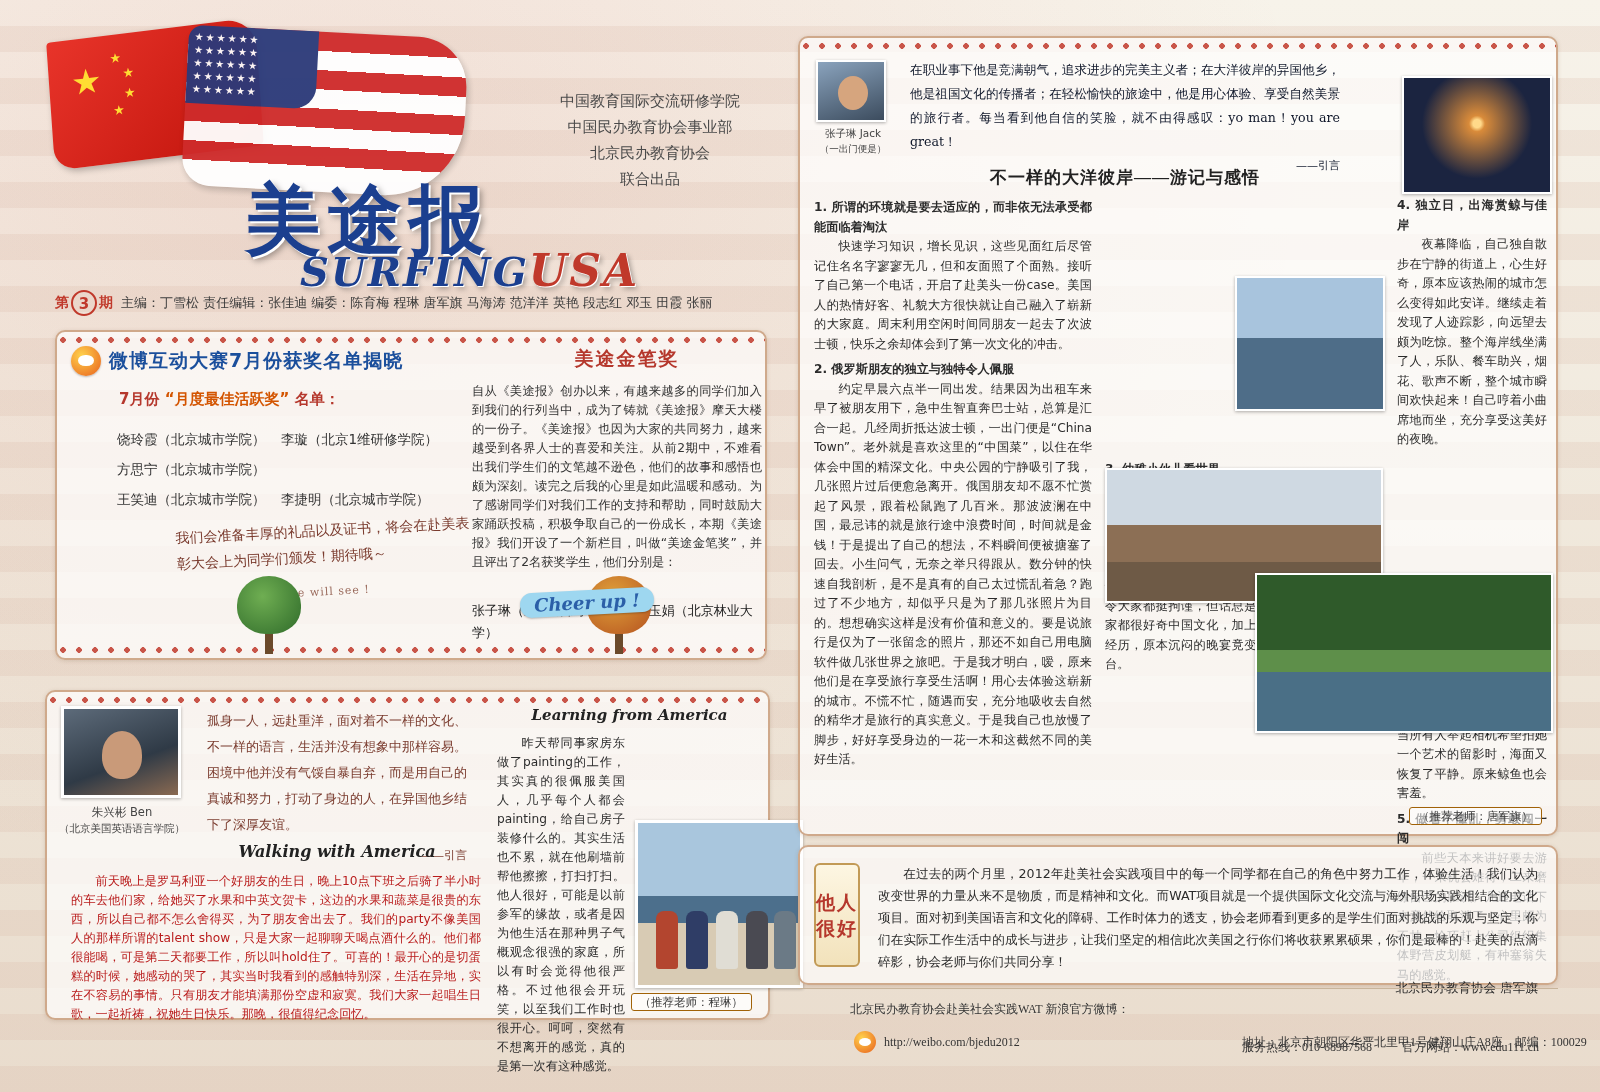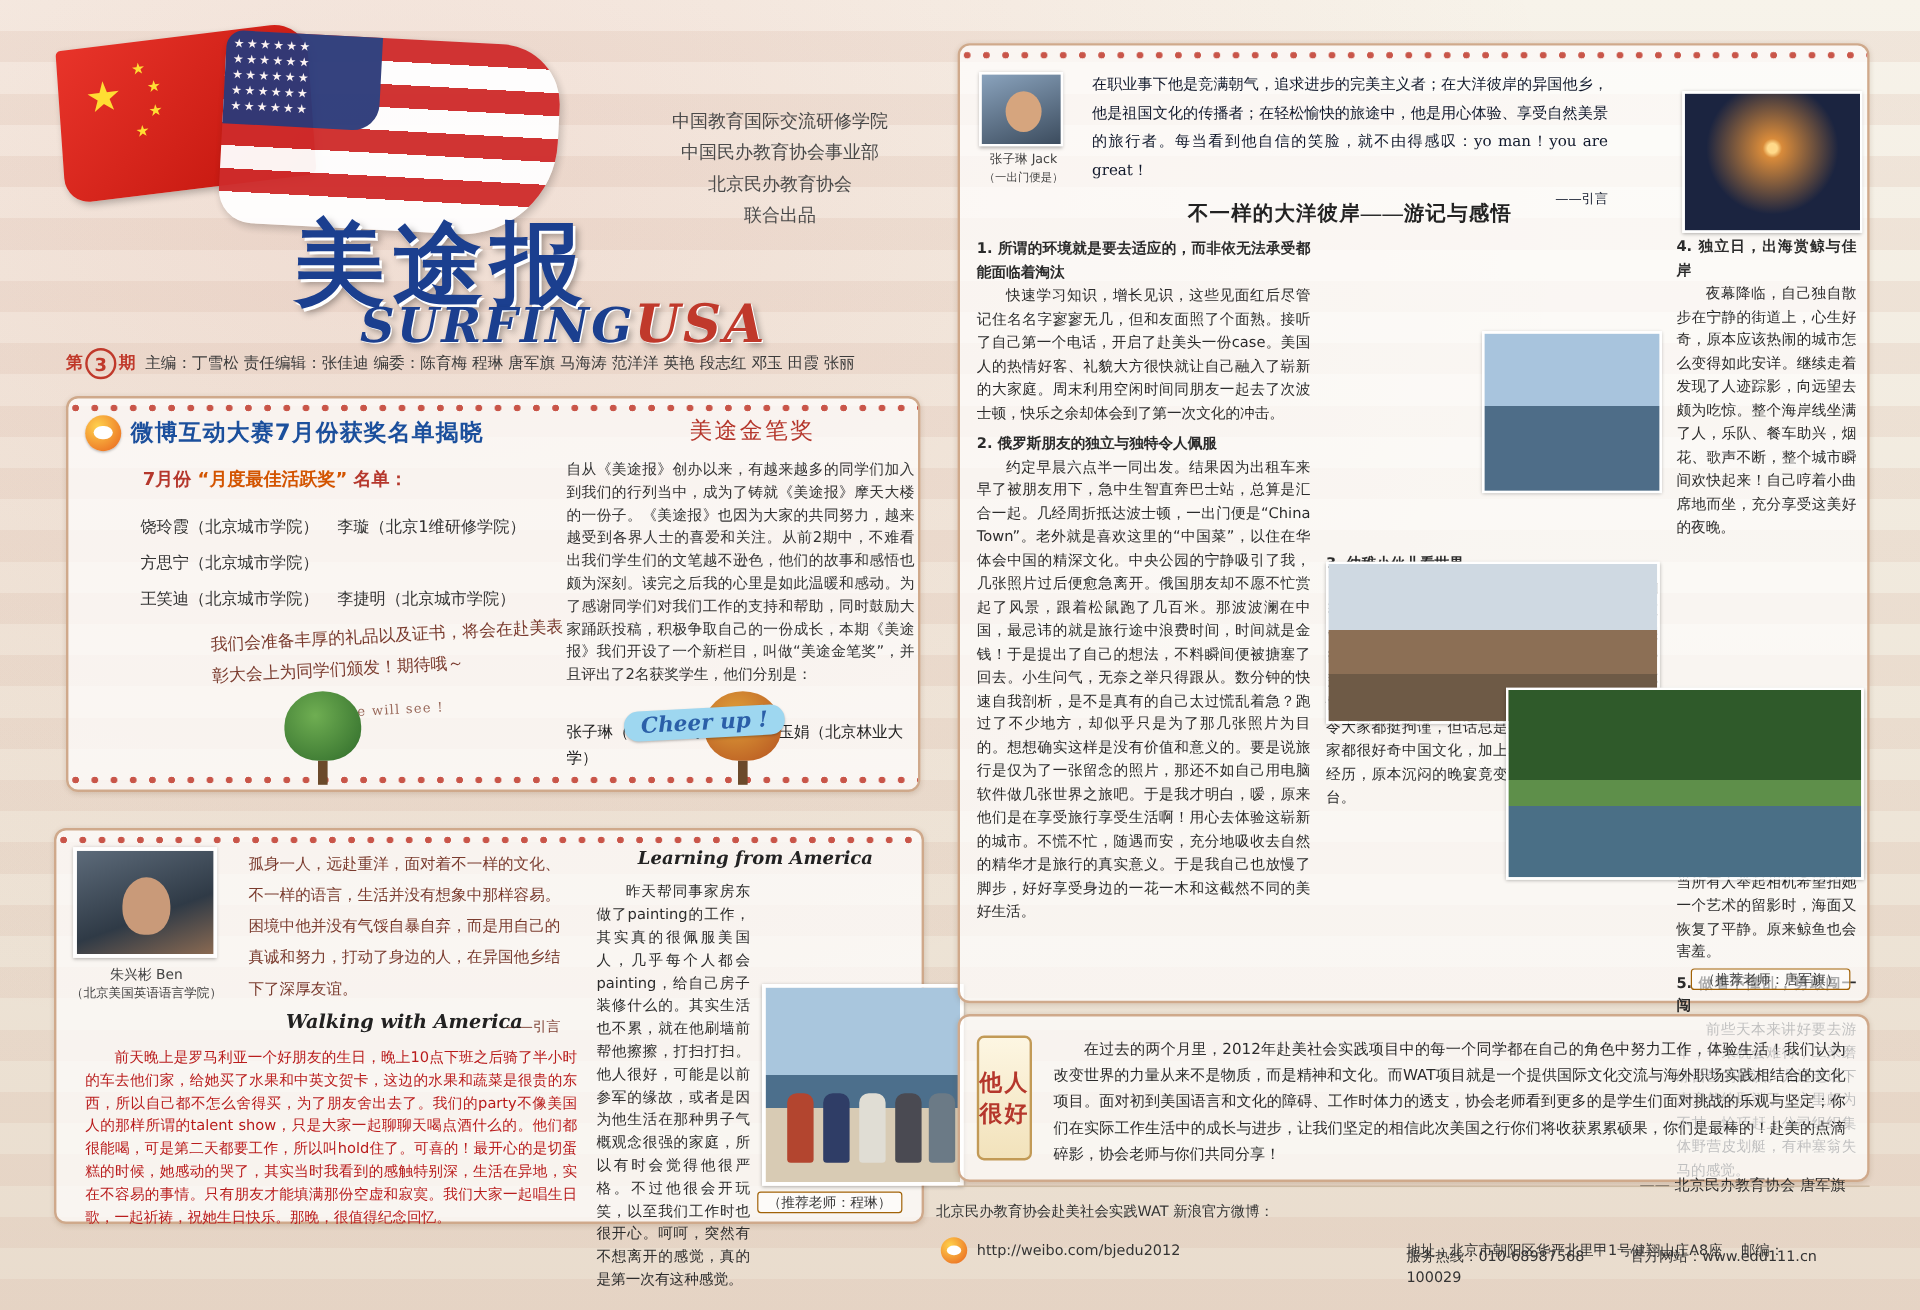--- a/index.html
+++ b/index.html
@@ -124,21 +124,21 @@
   }
   .award-sub .hl { color:#d35400; }
   .winners {
     position:absolute; left:60px; top:92px; width:330px;
     font-size:13.5px; color:#333; line-height:30px;
   }
   .winners .row { display:flex; gap:14px; }
   .winners .row > div { min-width:150px; }
   .pen-title {
     position:absolute; left:440px; top:14px; width:260px; text-align:center;
-    font-size:19px; font-weight:normal; color:#b5372c; letter-spacing:2px;
+    font-size:19px; font-weight:bold; color:#b5372c; letter-spacing:2px;
   }
   .pen-body {
     position:absolute; left:415px; top:50px; width:290px;
     font-size:12.3px; line-height:19px; color:#333; text-align:justify;
   }
   .pen-names {
     position:absolute; left:415px; top:268px; width:300px;
     font-size:13px; color:#222; line-height:22px;
   }
   .handwrite {
@@ -255,21 +255,21 @@
     border:2px solid #c29a56; border-radius:6px;
     background:linear-gradient(180deg,#fdf6e2,#f2e2bb);
     color:#b5372c; font-size:19px; font-weight:bold;
     display:flex; flex-direction:column; align-items:center; justify-content:center; line-height:26px;
     letter-spacing:2px;
   }
   .tb-body { position:absolute; left:78px; top:16px; width:660px; font-size:12.6px; line-height:22px; color:#2b2b2b; text-align:justify; }
   .tb-sign { display:block; text-align:right; margin-top:4px; font-size:12.6px; }
 
   
-  #footer { position:absolute; left:764px; top:995px; width:760px; height:80px; font-size:12px; color:#333; }
+  #footer { position:absolute; left:834px; top:995px; width:760px; height:80px; font-size:12px; color:#333;font-family:Liberation Serif, serif; }
   .ft-line1 { position:absolute; left:16px; top:6px; }
   .ft-right { position:absolute; left:408px; top:6px; line-height:22px;margin-top:35px; }
   .ft-weibo { position:absolute; left:20px; top:36px; display:flex; align-items:center; gap:8px; }
   .ft-weibo .ic {
     width:22px; height:22px; border-radius:50%;
     background:radial-gradient(circle at 35% 32%, #ffd24d, #e8601c);
     position:relative;
   }
   .ft-weibo .ic::after{ content:""; position:absolute; left:5px; top:7px; width:12px; height:8px; background:#fff; border-radius:6px/4px; }
   .ft-addr { position:absolute; left:408px; top:36px; line-height:22px; }

